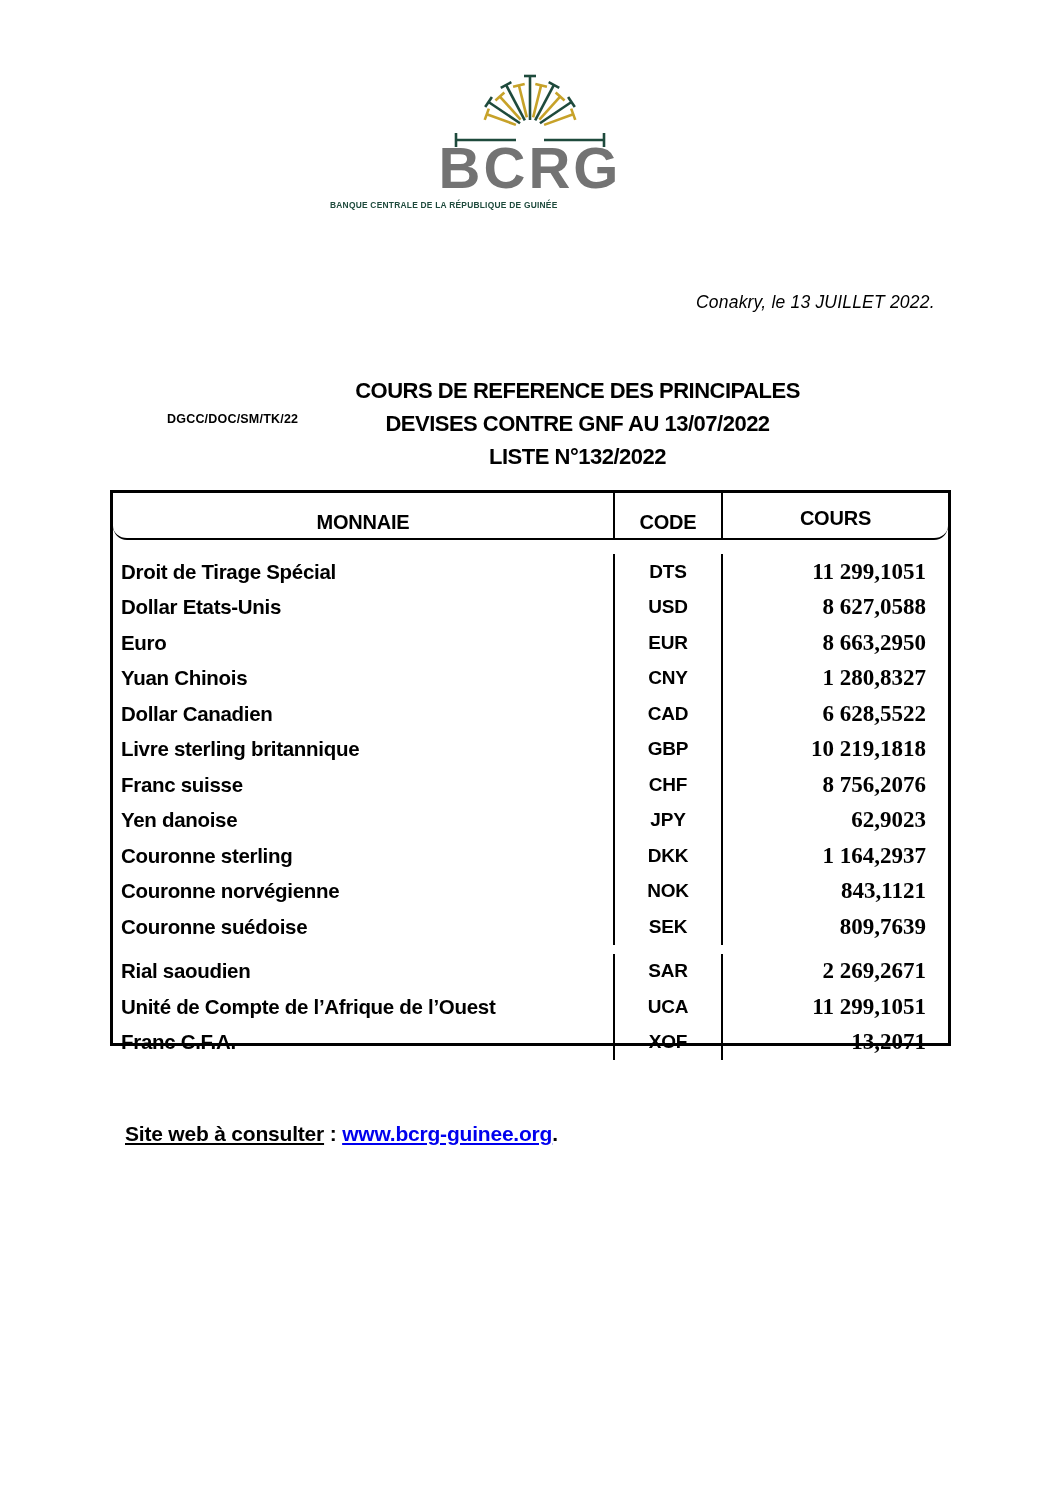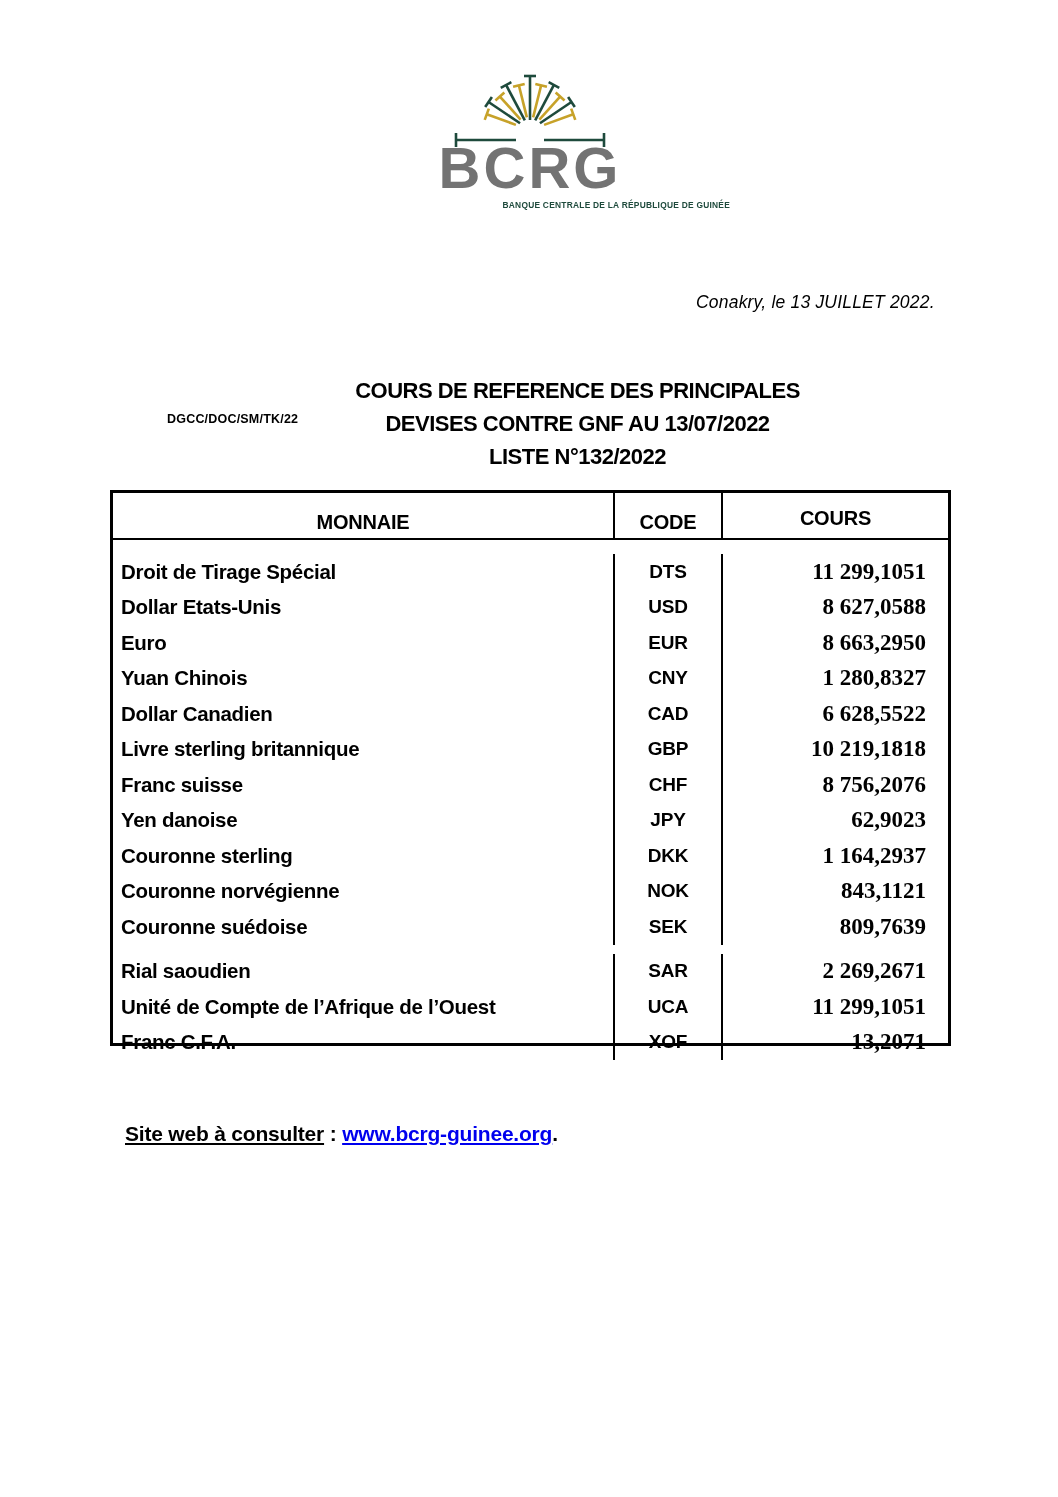--- a/index.html
+++ b/index.html
@@ -17,21 +17,21 @@
   
   .logo-fan { position: absolute; left: 428px; top: 66px; width: 204px; height: 84px; }
   .logo-wordmark {
     position: absolute; left: 330px; top: 138px; width: 400px;
     text-align: center;
     font-size: 58px; font-weight: 800; letter-spacing: 3px;
     color: #737373; line-height: 60px;
   }
   .logo-tagline {
     position: absolute; left: 330px; top: 200px; width: 400px;
-    text-align: right;
+    text-align: left;
     font-size: 8.4px; font-weight: 700; letter-spacing: 0.25px;
     color: #1e4a3c;
   }
 
   
   .dateline {
     position: absolute; left: 696px; top: 292px; width: 260px;
     font-size: 17.5px; font-style: italic; font-weight: 500;
     letter-spacing: 0.2px;
   }
@@ -46,21 +46,21 @@
     line-height: 33px;
   }
 
   
   .rates-table {
     position: absolute; left: 110px; top: 490px;
     width: 841px; height: 556px;
     border: 3px solid #000;
     display: flex; flex-direction: column;
   }
-  .thead { display: flex; height: 47px; flex: none; border-bottom: 2px solid #000; }
+  .thead { display: flex; height: 47px; flex: none; border-bottom: 2px solid #000; border-radius: 14px; }
   .tbody { display: flex; flex-direction: column; flex: 1; padding-top: 14px; }
   .trow  { display: flex; height: 35.5px; flex: none; }
   .trow.gap-before { margin-top: 9px; }
   .col-monnaie { width: 500px; flex: none; display: flex; align-items: center; padding-left: 8px; }
   .col-code    { width: 108px; flex: none; display: flex; align-items: center; justify-content: center; border-left: 2px solid #000; }
   .col-cours   { flex: 1; display: flex; align-items: center; justify-content: flex-end; padding-right: 22px; border-left: 2px solid #000; }
   .thead .col-monnaie { justify-content: center; align-items: flex-end; padding-left: 0; padding-bottom: 4px; }
   .thead .col-code    { align-items: flex-end; padding-bottom: 4px; text-align: right; }
   .thead .col-cours   { justify-content: center; align-items: flex-end; padding-right: 0; padding-bottom: 8px; }
   .th-label { font-size: 20px; font-weight: 700; letter-spacing: -0.2px; }

